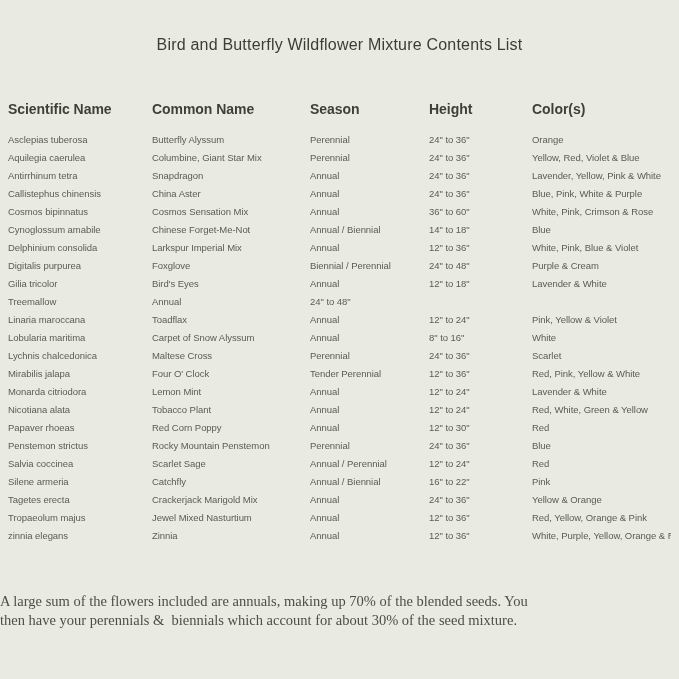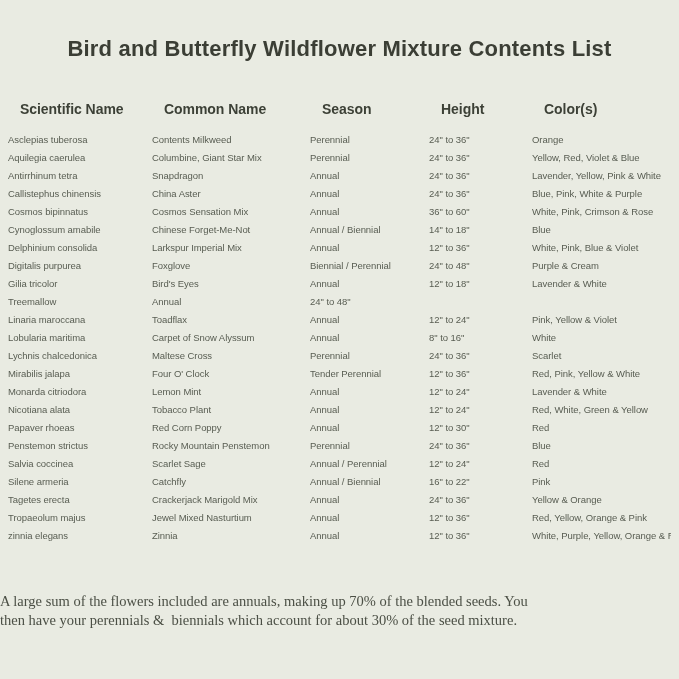--- a/index.html
+++ b/index.html
@@ -15,21 +15,21 @@
     position:relative;
     width:679px;height:679px;
     background:var(--background);
     overflow:hidden;
   }
   .page-title{
     position:absolute;top:36px;left:0;right:0;
     margin:0;
     text-align:center;
     font-family:"Liberation Sans",sans-serif;
-    font-size:22px;font-weight:bold;
+    font-size:16px;font-weight:normal;
     letter-spacing:.2px;
     color:var(--title-text);
   }
   .table{
     position:absolute;left:8px;top:100px;width:663px;
   }
   .thead,.trow{
     display:grid;
     grid-template-columns:144px 158px 119px 103px 1fr;
   }
@@ -46,21 +46,20 @@
   .tcell{
     font-size:9.5px;
     letter-spacing:-.05px;
     color:var(--body-text);
     white-space:nowrap;
     overflow:hidden;
   }
   .thead .tcell{
     font-size:14px;
     color:var(--header-text);
-    margin-left:12px;
   }
   .footer-note{
     position:absolute;top:592px;left:0;right:0;
     margin:0;
     font-family:"Liberation Serif","DejaVu Serif",serif;
     font-size:14.5px;
     line-height:19px;
     color:var(--footer-text);
     white-space:pre-wrap;
   }
@@ -76,21 +75,21 @@
     <div class="thead">
       <div class="tcell">Scientific Name</div>
       <div class="tcell">Common Name</div>
       <div class="tcell">Season</div>
       <div class="tcell">Height</div>
       <div class="tcell">Color(s)</div>
     </div>
     <div class="tbody" id="table-body">
         <div class="trow">
           <div class="tcell">Asclepias tuberosa</div>
-          <div class="tcell">Contents Milkweed</div>
+          <div class="tcell">Butterfly Alyssum</div>
           <div class="tcell">Perennial</div>
           <div class="tcell">24" to 36"</div>
           <div class="tcell">Orange</div>
         </div>
         <div class="trow">
           <div class="tcell">Aquilegia caerulea</div>
           <div class="tcell">Columbine, Giant Star Mix</div>
           <div class="tcell">Perennial</div>
           <div class="tcell">24" to 36"</div>
           <div class="tcell">Yellow, Red, Violet &amp; Blue</div>

